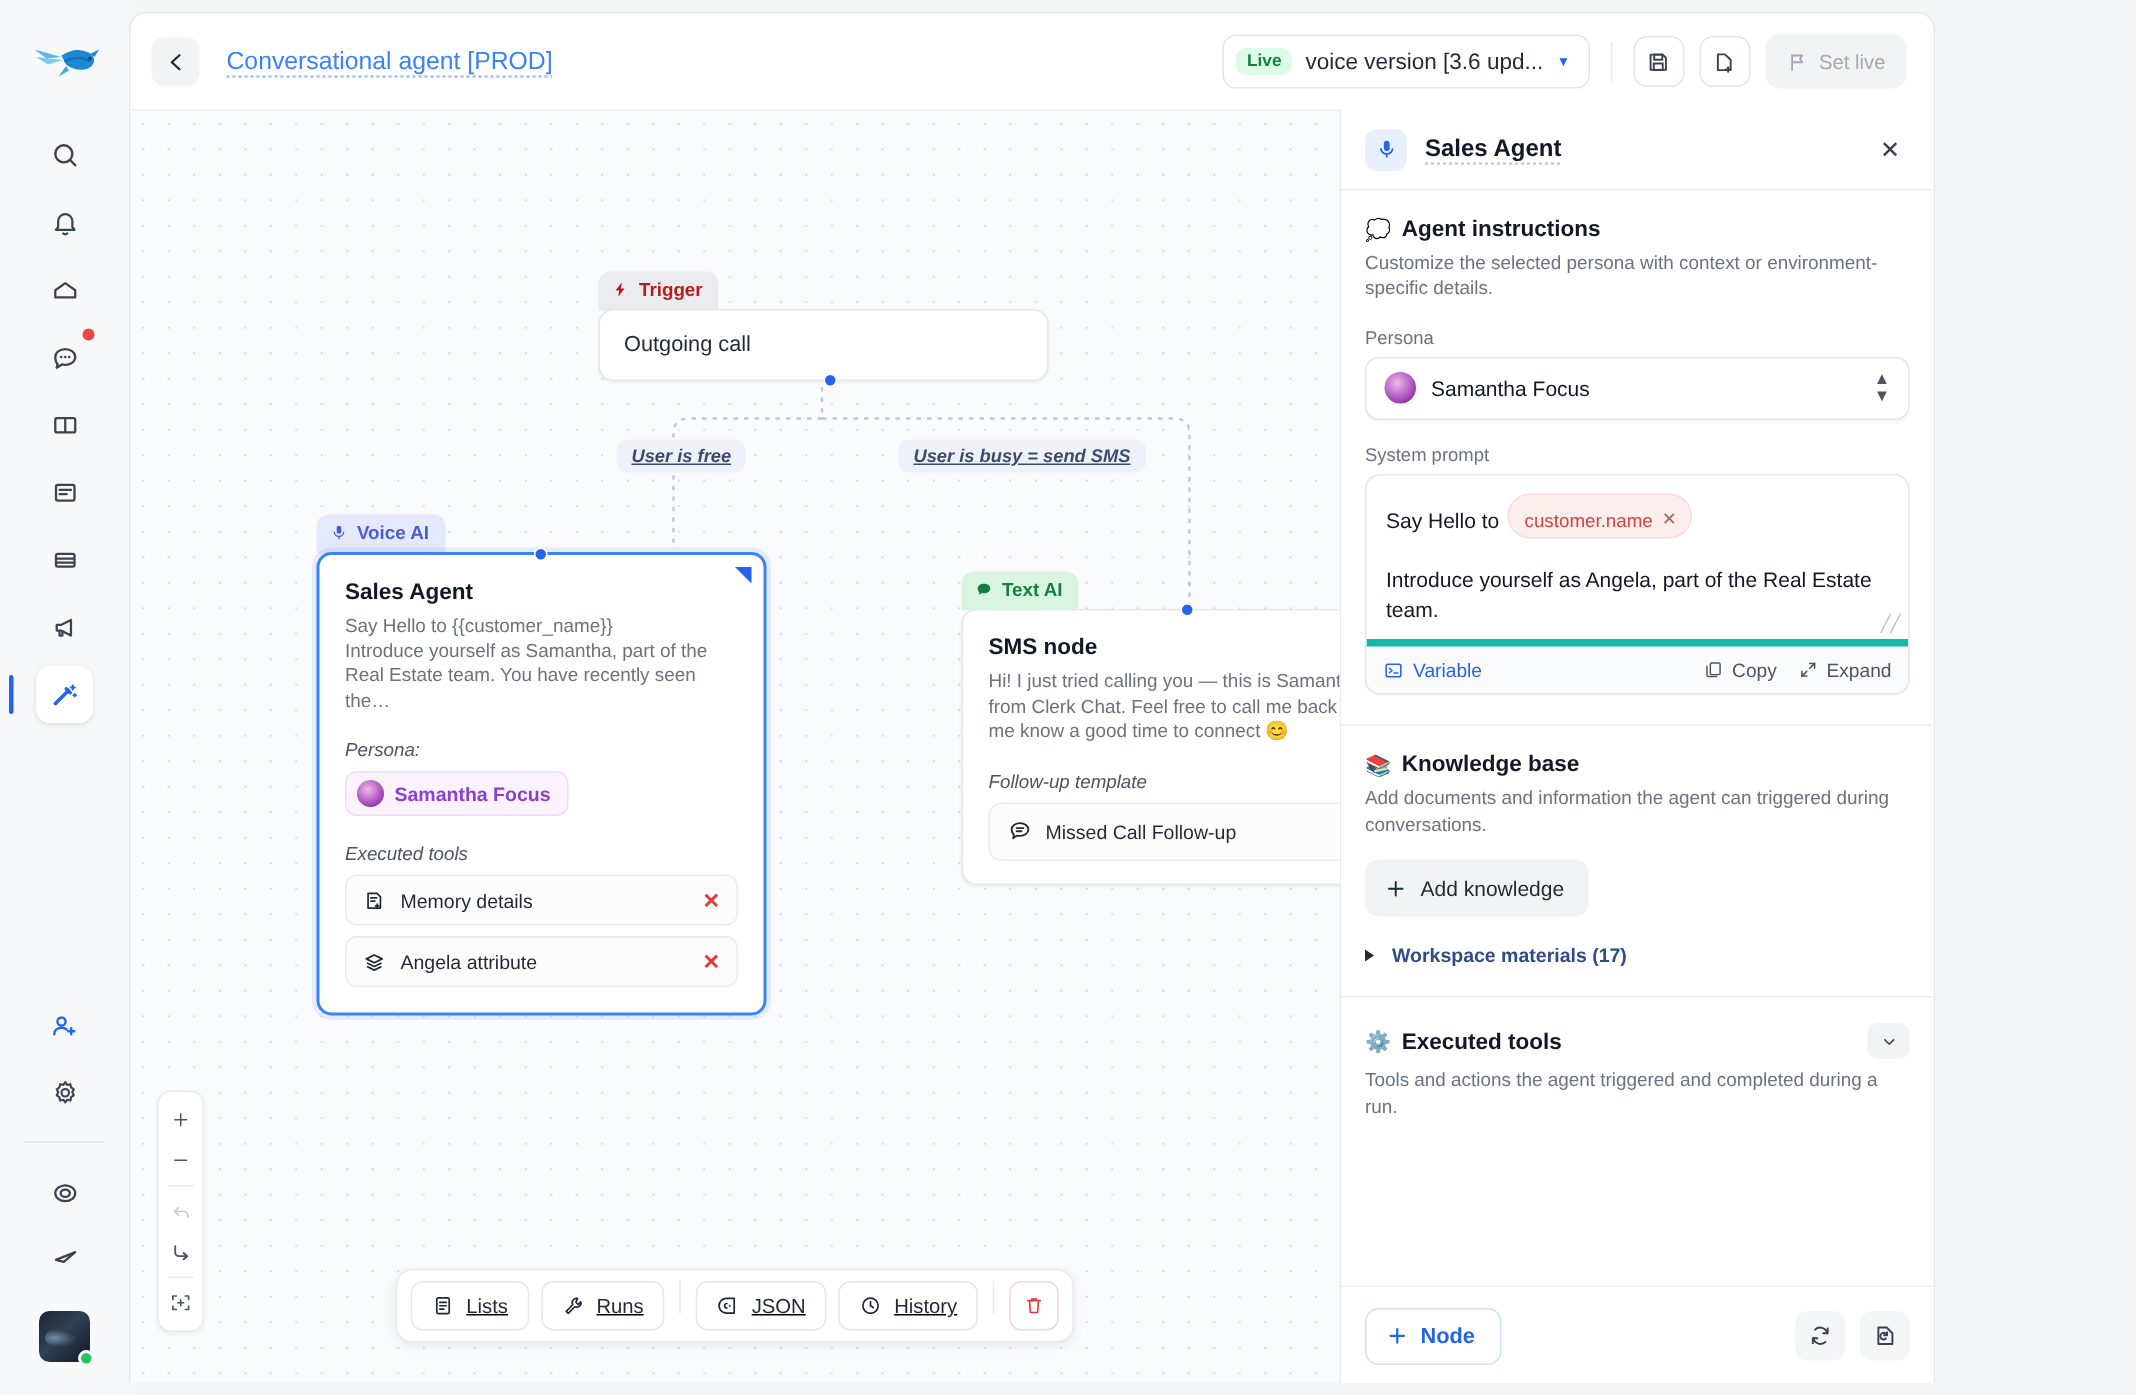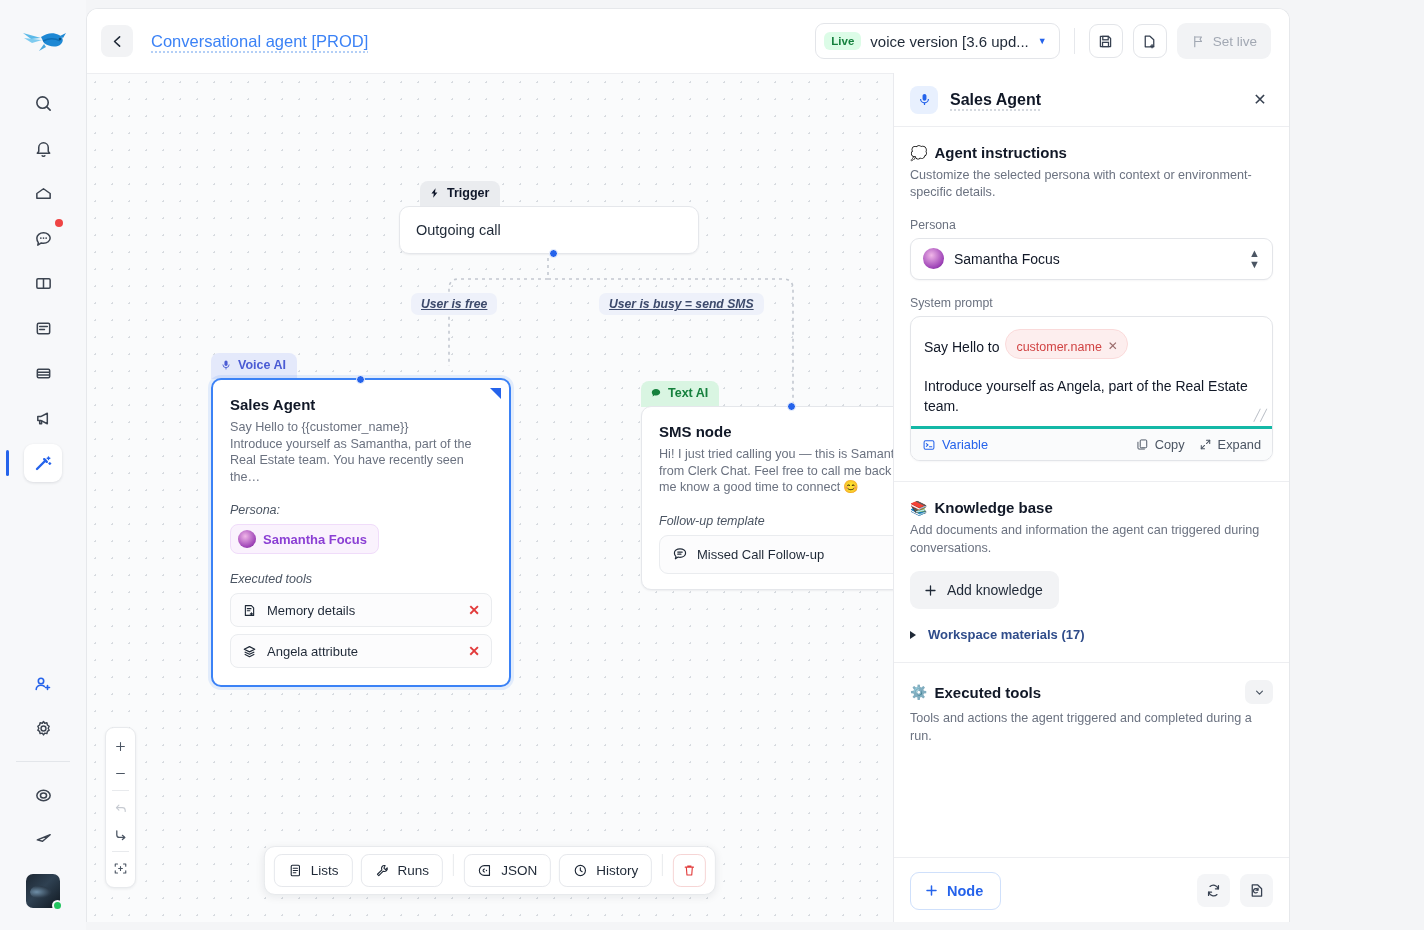--- a/index.html
+++ b/index.html
@@ -135,21 +135,21 @@
     overflow: hidden;
   }
   .node { position: absolute; }
   .node-badge {
     display: inline-flex; align-items: center; gap: 6px;
     font-size: 12.5px; font-weight: 600;
     padding: 5px 11px 7px 9px;
     border-radius: 8px 8px 0 0;
     position: relative; top: 1px;
   }
-  .badge-trigger { background: #eaecef; color: #0f172a; margin-left: 21px; }
+  .badge-trigger { background: #eaecef; color: #b91c1c; }
   .badge-voice { background: #e4e9fb; color: #4a5bd4; }
   .badge-text { background: #d9f5e2; color: #15803d; }
   .node-card {
     background: #fff; border-radius: 10px;
     border: 1px solid #e5e7eb;
     box-shadow: 0 1px 2px rgba(16,24,40,.06);
     position: relative;
   }
   .node-card.selected {
     border: 2px solid #3b82f6;
@@ -166,21 +166,21 @@
     position: absolute; width: 9px; height: 9px; border-radius: 50%;
     background: #2563eb; border: 1.5px solid #fff;
   }
 
   
   #trigger-node { left: 312px; top: 106px; }
   #trigger-node .node-card { width: 300px; padding: 15px 16px; }
   .trigger-text { font-size: 14.5px; color: #1f2937; }
 
   
-  #voice-node { left: 124px; top: 268px; margin-top: 10px; }
+  #voice-node { left: 124px; top: 268px; }
   #voice-node .node-card { width: 300px; padding: 16px 17px 17px; }
   .node-title { font-size: 15px; font-weight: 700; color: #111827;
     margin-bottom: 6px; }
   .node-desc { font-size: 12.6px; line-height: 1.32; color: #6b7280; }
   .section-lbl { font-size: 12.5px; font-style: italic; color: #4b5563;
     margin: 18px 0 7px; }
   .persona-chip {
     display: inline-flex; align-items: center; gap: 7px;
     background: #faf2fd; border: 1px solid #f0dcfa; border-radius: 8px;
     padding: 5px 11px 5px 7px;
@@ -241,20 +241,21 @@
   .zsep { width: 17px; height: 1px; background: #e8eaed; margin: 3px 0; }
 
   
   .bottombar {
     position: absolute; left: 50%; transform: translateX(-50%);
     bottom: 28px;
     display: flex; align-items: flex-start; gap: 8px;
     background: #fff; border: 1px solid #e8eaed; border-radius: 11px;
     padding: 7px 9px;
     box-shadow: 0 2px 8px rgba(16,24,40,.08);
+    text-decoration: underline;
   }
   .tool-btn {
     display: flex; align-items: center; gap: 8px;
     height: 33px; padding: 0 13px;
     border: 1px solid #e6e8ec; border-radius: 8px; background: #fff;
     font-size: 13.5px; color: #1f2937; cursor: pointer;
   }
   .bdiv { width: 1px; height: 22px; background: #e8eaed; margin: 0 2px; }
   .trash-btn {
     width: 33px; height: 33px; border-radius: 8px;
@@ -320,21 +321,21 @@
   }
   .var-x { color: #9a6b6b; font-size: 12px; cursor: pointer; }
   .prompt-line2 { font-size: 14px; color: #111827; line-height: 1.45;
     margin-top: 17px; }
   .resize-grip {
     position: absolute; right: 5px; bottom: 4px;
     color: #b9bec6; font-size: 11px;
   }
   .prompt-foot {
     display: flex; align-items: center;
-    background: #fafbfc; border-top: 3px solid #14b8a6;
+    background: #fafbfc; border-top: 5px solid #14b8a6;
     padding: 8px 11px;
   }
   .foot-link { display: flex; align-items: center; gap: 6px;
     font-size: 12.8px; color: #2563eb; cursor: pointer; }
   .foot-right { margin-left: auto; display: flex; align-items: center; gap: 14px; }
   .foot-act { display: flex; align-items: center; gap: 6px;
     font-size: 12.8px; color: #4b5563; cursor: pointer; }
   .ghost-btn {
     display: inline-flex; align-items: center; gap: 9px;
     height: 38px; padding: 0 16px 0 13px;

